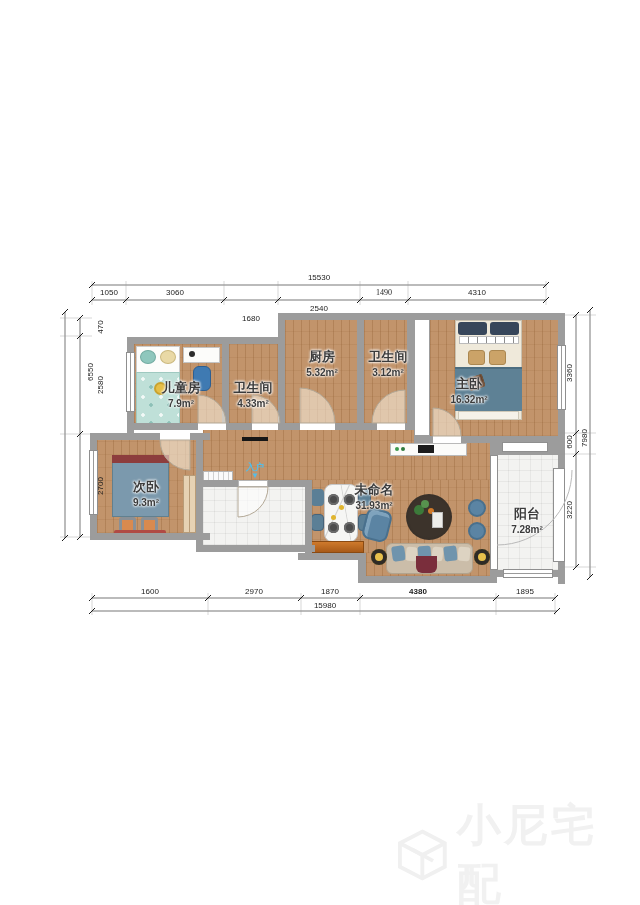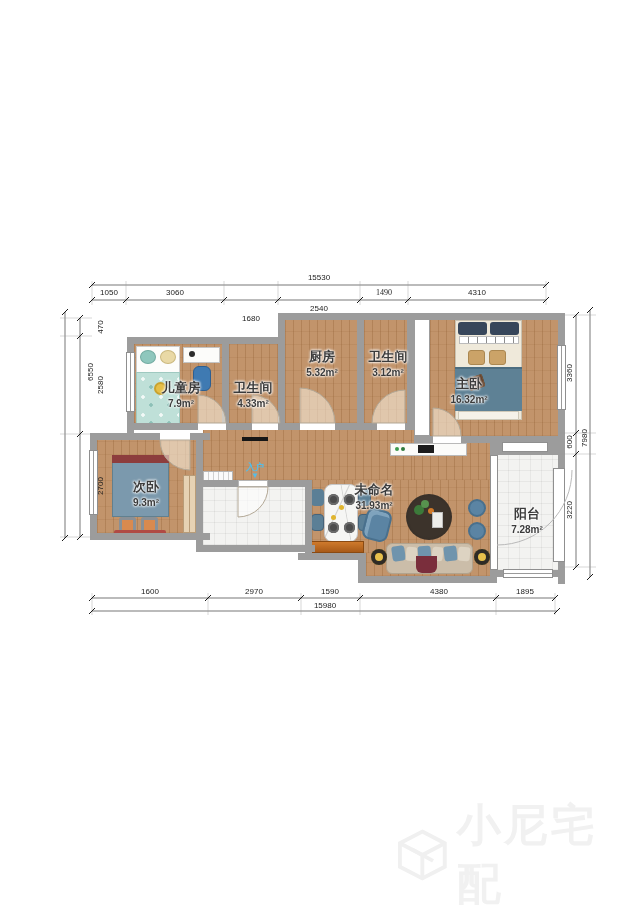--- a/index.html
+++ b/index.html
@@ -257,22 +257,22 @@
 
   <div class="dim" style="left:319px;top:277px;">15530</div>
   <div class="dim" style="left:109px;top:292px;">1050</div>
   <div class="dim" style="left:175px;top:292px;">3060</div>
   <div class="dim" style="left:251px;top:292px;margin-top:26px;">1680</div>
   <div class="dim" style="left:319px;top:308px;">2540</div>
   <div class="dim" style="left:384px;top:292px;font-family:Liberation Serif, serif;">1490</div>
   <div class="dim" style="left:477px;top:292px;">4310</div>
   <div class="dim" style="left:150px;top:591px;">1600</div>
   <div class="dim" style="left:254px;top:591px;">2970</div>
-  <div class="dim" style="left:330px;top:591px;">1590</div>
-  <div class="dim" style="left:439px;top:591px;">4380</div>
+  <div class="dim" style="left:330px;top:591px;">1870</div>
+  <div class="dim" style="left:418px;top:591px;font-weight:bold;">4380</div>
   <div class="dim" style="left:525px;top:591px;">1895</div>
   <div class="dim" style="left:325px;top:605px;">15980</div>
   <div class="dim dim-v" style="left:100px;top:327px;">470</div>
   <div class="dim dim-v" style="left:100px;top:385px;">2580</div>
   <div class="dim dim-v" style="left:100px;top:486px;">2700</div>
   <div class="dim dim-v" style="left:90px;top:372px;">6550</div>
   <div class="dim dim-v" style="left:569px;top:373px;">3360</div>
   <div class="dim dim-v" style="left:569px;top:442px;">600</div>
   <div class="dim dim-v" style="left:569px;top:510px;">3220</div>
   <div class="dim dim-v" style="left:584px;top:438px;">7980</div>

